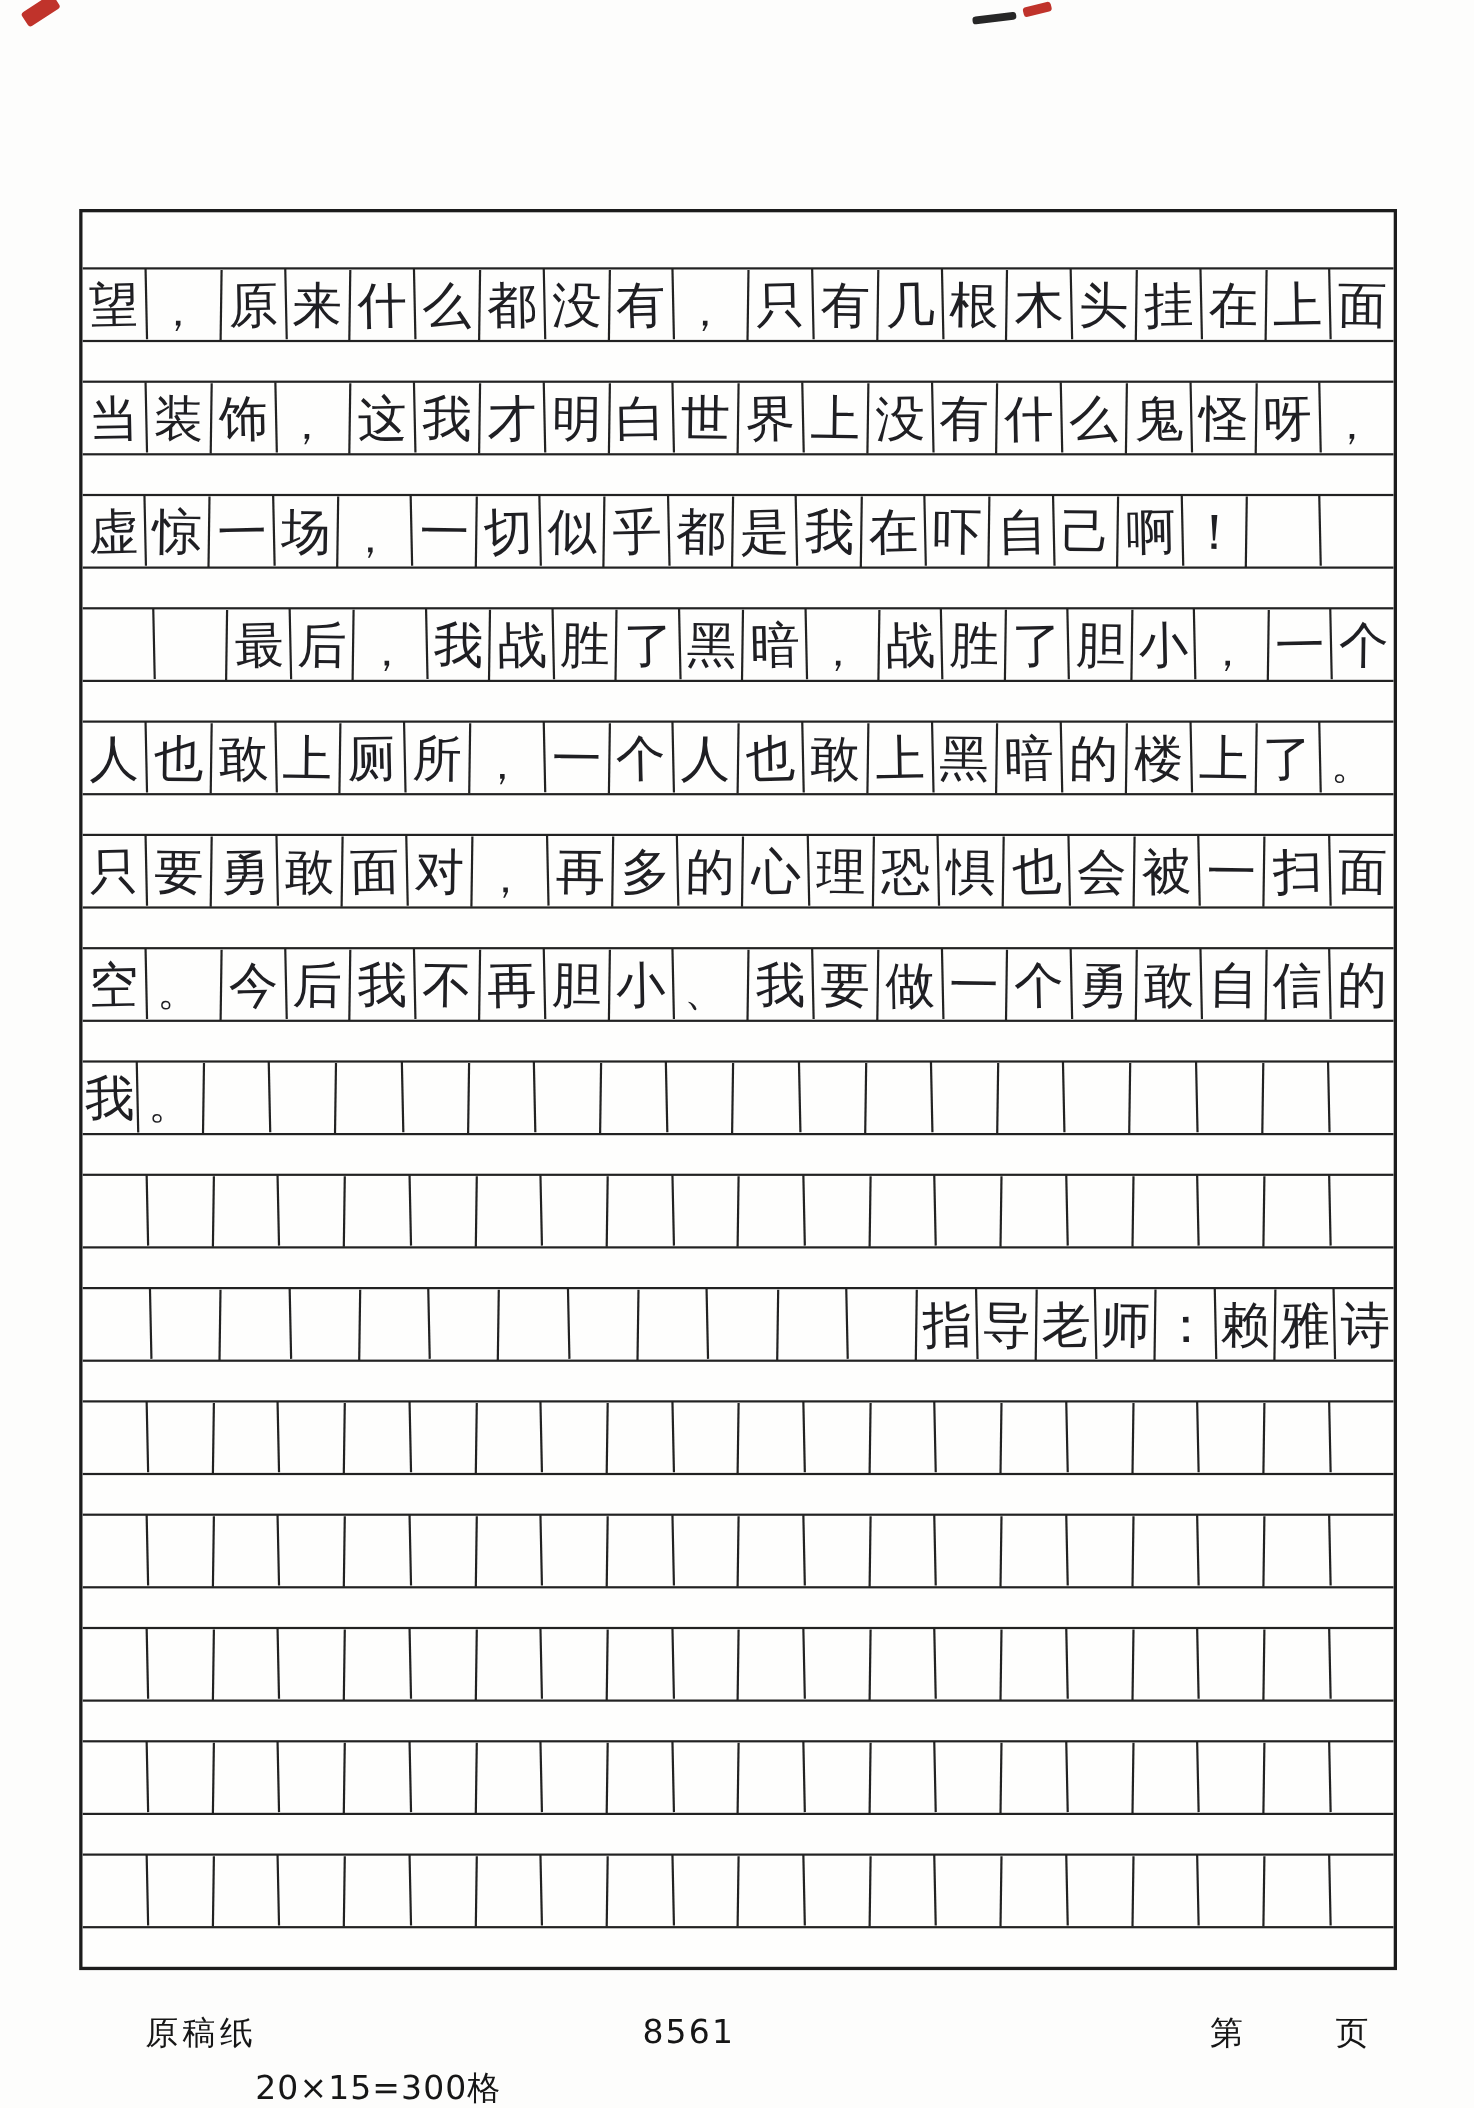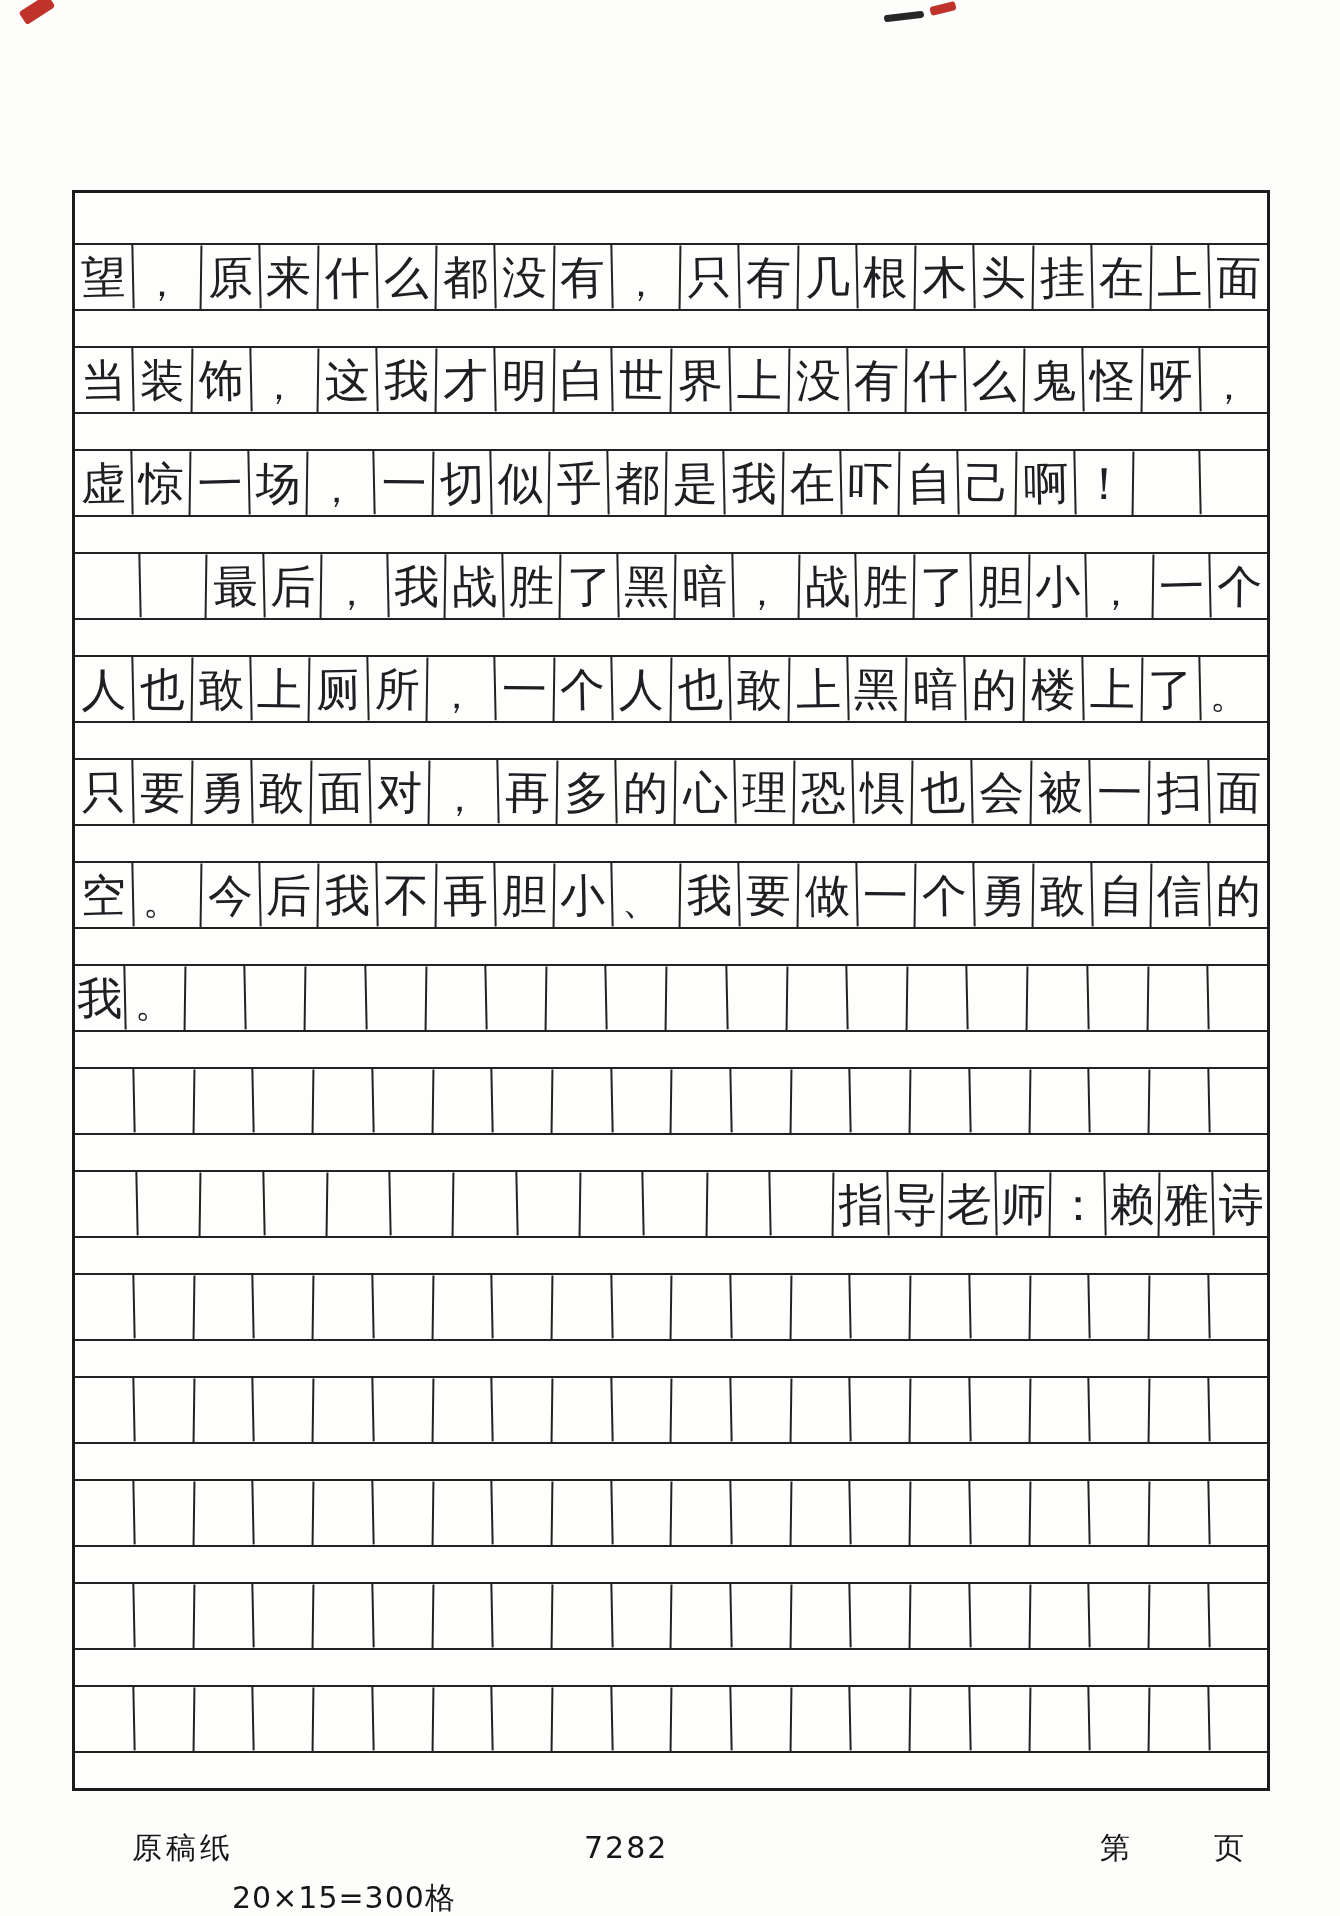--- a/index.html
+++ b/index.html
@@ -405,18 +405,18 @@
         <div class="cell punct"></div>
         <div class="cell punct"></div>
         <div class="cell punct"></div>
       </div>
       <div class="strip"></div>
     </div>
 
   <div class="footer">
     <span class="f-paper">原稿纸</span>
     <span class="f-spec">20×15=300格</span>
-    <span class="f-serial">7282</span>
+    <span class="f-serial">8561</span>
     <span class="f-di">第</span>
     <span class="f-ye">页</span>
   </div>
 
 </div>
 
 </body></html>

